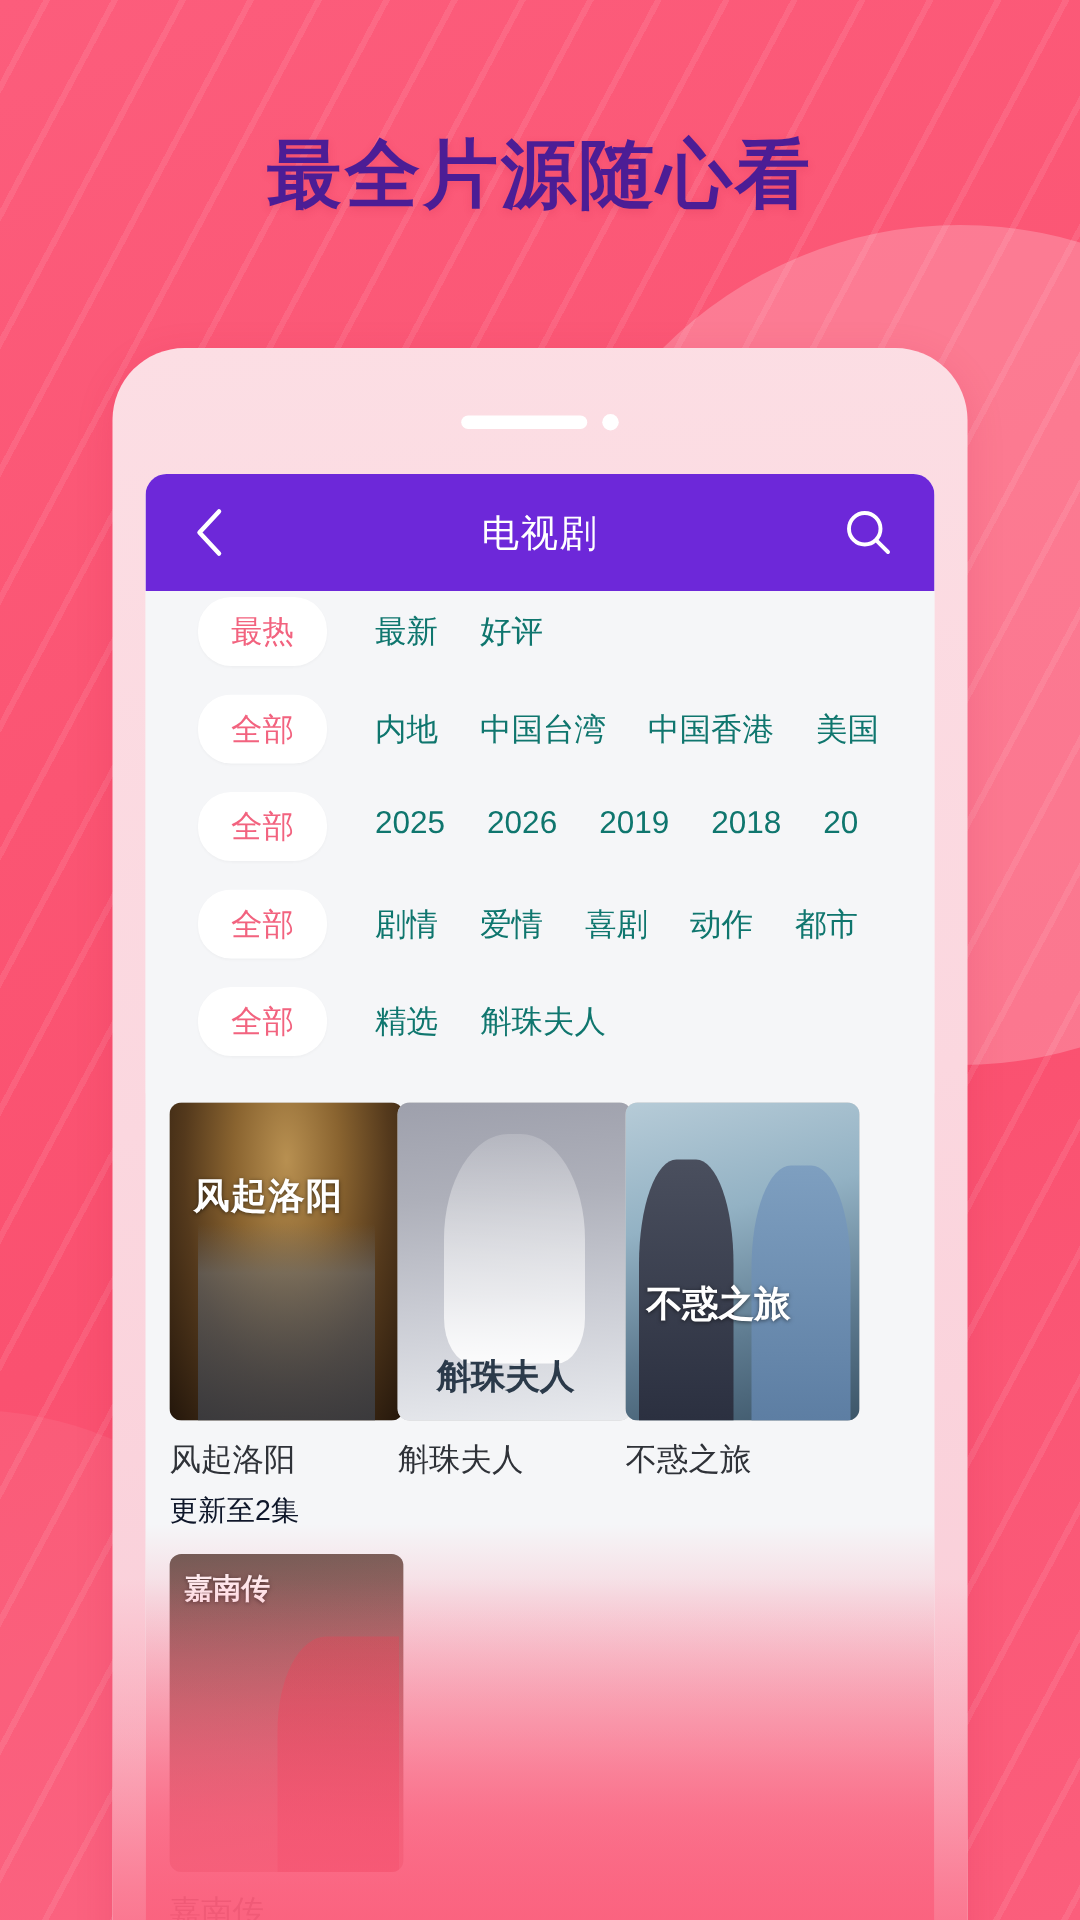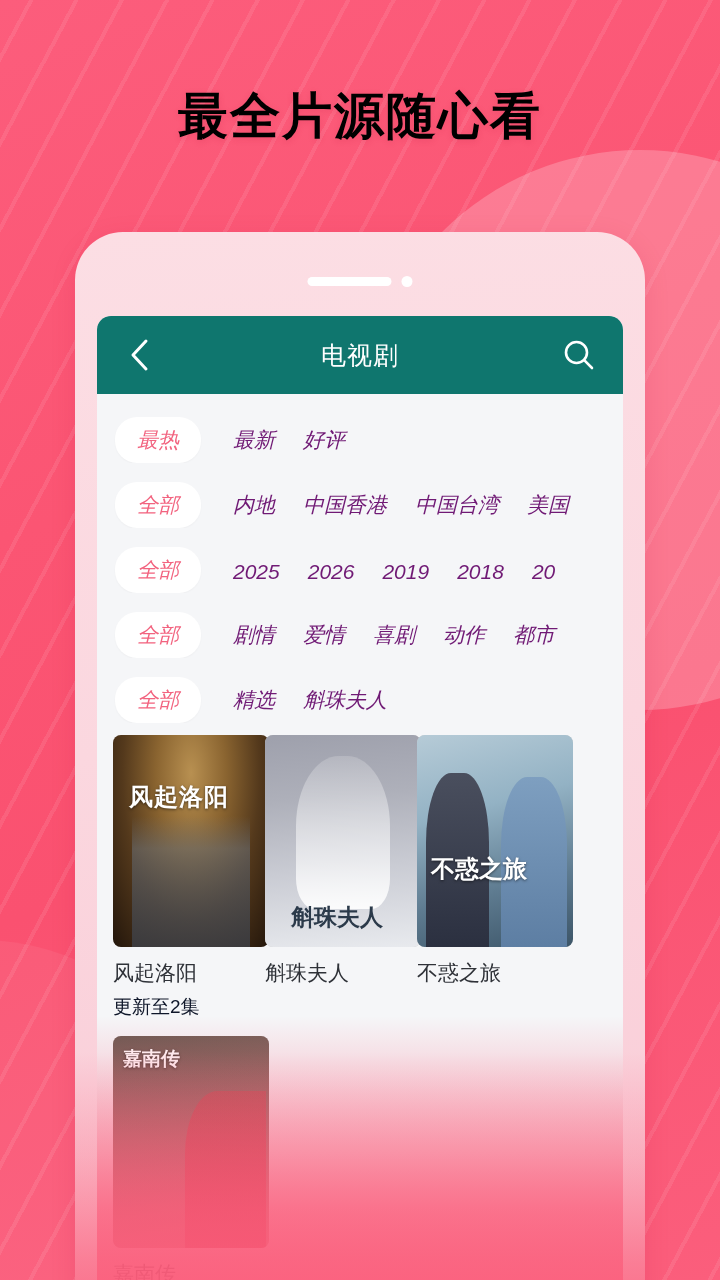--- a/index.html
+++ b/index.html
@@ -37,21 +37,21 @@
     position:absolute;
     left:-260px;bottom:-140px;
     width:480px;height:480px;border-radius:50%;
     background:rgba(255,255,255,0.06);
   }
 
   
   #headline{
     position:absolute;left:0;right:0;top:86px;
     text-align:center;
-    color:#000000;
+    color:#4c1d95;
     font-size:50px;
     font-weight:bold;
     letter-spacing:2px;
     line-height:1.2;
     text-shadow:0 2px 6px rgba(190,30,60,0.18);
   }
 
   
   #phone{
     position:absolute;
@@ -74,57 +74,56 @@
     position:absolute;left:22px;top:84px;
     width:526px;height:1040px;
     background:#F5F6F8;
     border-radius:14px 14px 0 0;
     overflow:hidden;
   }
 
   
   #app-header{
     height:78px;
-    background:#0f766e;
+    background:#6d28d9;
     border-radius:12px 12px 0 0;
     display:flex;align-items:center;
     padding:0 22px;
     position:relative;
   }
   #back-btn{width:40px;height:40px;display:flex;align-items:center;justify-content:center;cursor:pointer;}
   #app-title{
     position:absolute;left:0;right:0;text-align:center;
     color:#fff;font-size:25px;font-weight:500;letter-spacing:1px;
     pointer-events:none;
   }
   #search-btn{margin-left:auto;width:44px;height:44px;display:flex;align-items:center;justify-content:center;cursor:pointer;z-index:2;}
 
   
   #filters{background:#F5F6F8;padding:4px 0 6px 0;}
   .filter-row{
-    display:flex;align-items:flex-end;
+    display:flex;align-items:flex-start;
     height:65px;
-    padding-left:18px;
+    padding-left:35px;
     white-space:nowrap;
     overflow:hidden;
-    font-style:italic;
   }
   .pill{
     background:#FFFFFF;
     color:#F2637F;
     font-size:21px;
     border-radius:22px;
     padding:9px 22px;
     margin-right:18px;
     flex:0 0 auto;
     box-shadow:0 1px 2px rgba(0,0,0,0.03);
     cursor:pointer;
   }
   .opt{
-    color:#701a75;
+    color:#0f766e;
     font-size:21px;
     padding:9px 14px;
     flex:0 0 auto;
     cursor:pointer;
   }
 
   
   #grid{
     padding:6px 16px 0 16px;
     display:flex;flex-wrap:wrap;
@@ -237,22 +236,22 @@
 
       <div class="filter-row">
         <div class="pill">最热</div>
         <div class="opt">最新</div>
         <div class="opt">好评</div>
       </div>
 
       <div class="filter-row">
         <div class="pill">全部</div>
         <div class="opt">内地</div>
+        <div class="opt">中国台湾</div>
         <div class="opt">中国香港</div>
-        <div class="opt">中国台湾</div>
         <div class="opt">美国</div>
       </div>
 
       <div class="filter-row">
         <div class="pill">全部</div>
         <div class="opt">2025</div>
         <div class="opt">2026</div>
         <div class="opt">2019</div>
         <div class="opt">2018</div>
         <div class="opt">20</div>

